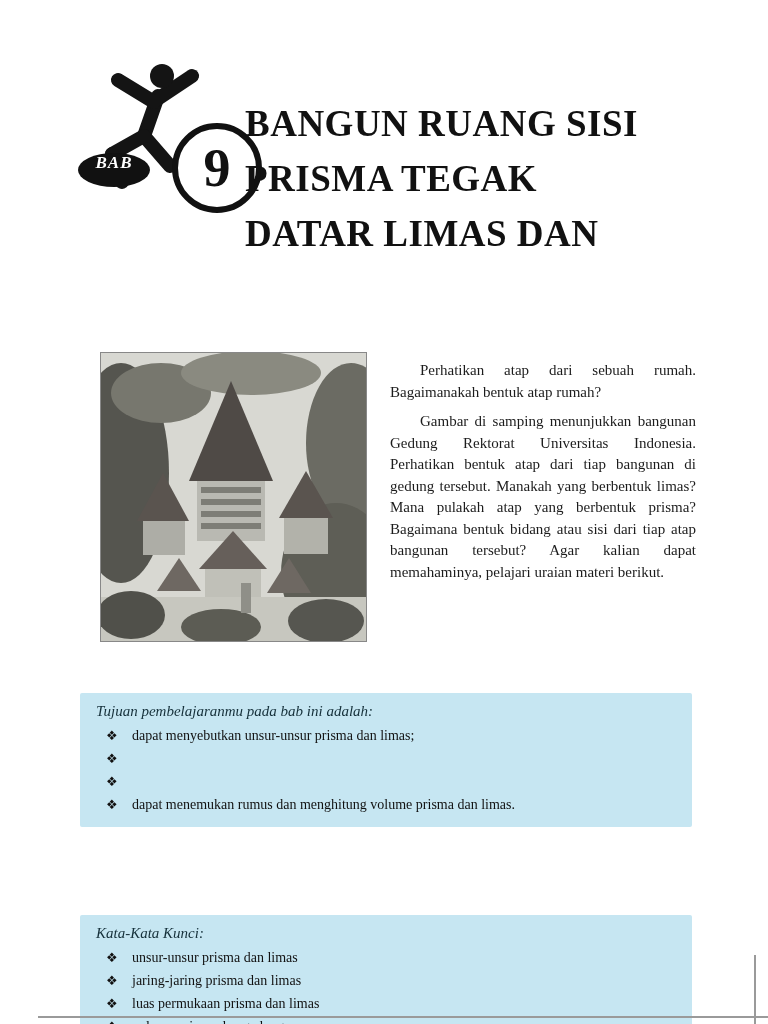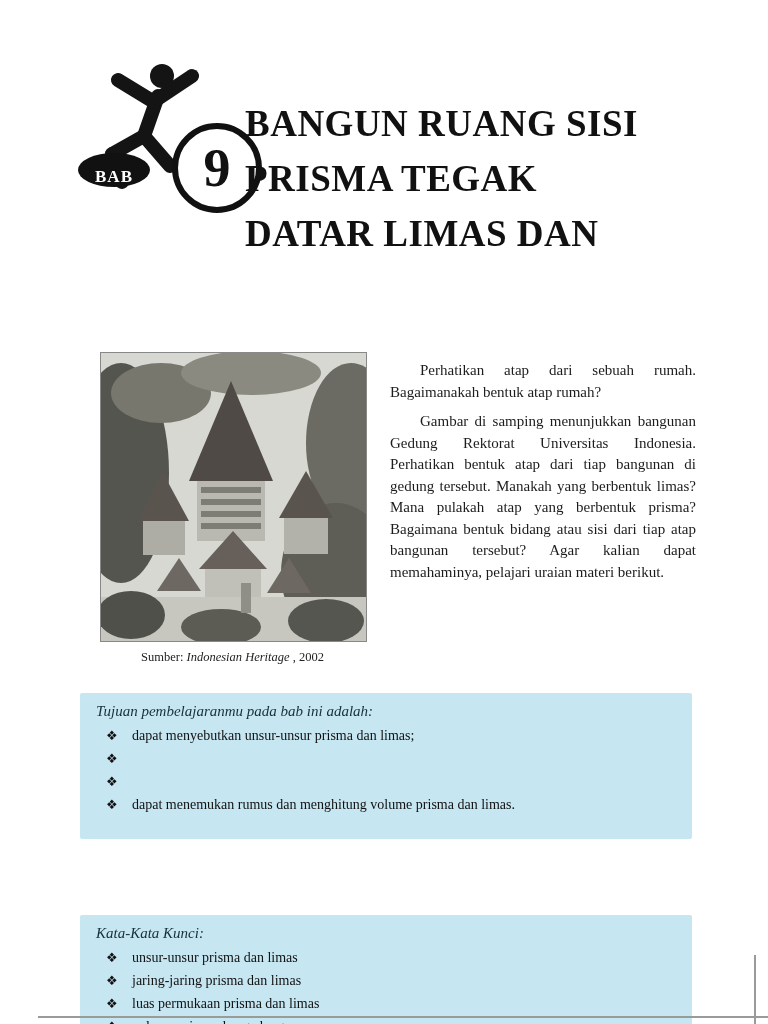--- a/index.html
+++ b/index.html
@@ -6,22 +6,22 @@
   body{
     width:768px;height:1024px;position:relative;background:#ffffff;
     font-family:"Liberation Serif", serif;color:#1a1a1a;overflow:hidden;
   }
 
   
   .badge{position:absolute;left:70px;top:58px;width:185px;height:155px;}
   .badge svg{position:absolute;left:0;top:0;}
   .bab-oval{
     position:absolute;left:8px;top:95px;width:72px;height:34px;background:#111;
-    border-radius:50%;display:flex;align-items:flex-end;justify-content:center;
-    color:#fff;font-weight:bold;font-size:17px;letter-spacing:1px;
+    border-radius:50%;display:flex;align-items:flex-start;justify-content:center;
+    color:#fff;font-weight:bold;font-size:17px;letter-spacing:1px;font-style:italic;
   }
   .num-circle{
     position:absolute;left:102px;top:65px;width:78px;height:78px;background:#fff;
     border:6px solid #111;border-radius:50%;display:flex;align-items:center;justify-content:center;
     font-size:54px;font-weight:bold;color:#111;
   }
 
   
   .chapter-title{
     position:absolute;left:245px;top:96px;width:480px;
@@ -36,21 +36,21 @@
 
   .intro-text{
     position:absolute;left:390px;top:352px;width:306px;
     font-size:15px;line-height:21.5px;text-align:justify;color:#1c1c1c;
   }
   .intro-text p{margin:8px 0 6px 0;text-indent:30px;}
 
   
   .blue-box{
     position:absolute;left:80px;width:612px;background:#c6e6f2;
-    padding:10px 16px 20px 16px;box-sizing:border-box;border-radius:2px;
+    padding:10px 16px 8px 16px;box-sizing:border-box;border-radius:2px;
   }
   .box-objectives{top:693px;min-height:118px;}
   .box-keywords{top:878px;min-height:122px;margin-top:37px;}
   .box-heading{font-style:italic;font-size:15px;color:#15303a;margin-bottom:7px;}
   .box-item{display:flex;align-items:flex-start;margin:0 0 6px 10px;font-size:14px;line-height:17px;color:#111;}
   .box-item .bullet{width:26px;flex:0 0 26px;font-size:13px;color:#111;}
 
   
   .edge-v{position:absolute;right:12px;top:955px;width:2px;height:69px;background:#9a9a9a;}
   .edge-h{position:absolute;left:38px;top:1016px;width:730px;height:2px;background:#9a9a9a;}
@@ -109,23 +109,20 @@
     <rect x="104" y="216" width="56" height="28" fill="#c0c0b8"></rect>
     <polygon points="78,205 56,238 100,238" fill="#6e6862"></polygon>
     <polygon points="188,205 166,240 210,240" fill="#6e6862"></polygon>
 
     <rect x="0" y="244" width="265" height="44" fill="#c7c7bf"></rect>
     <ellipse cx="30" cy="262" rx="34" ry="24" fill="#50504a"></ellipse>
     <ellipse cx="120" cy="274" rx="40" ry="18" fill="#5c5c54"></ellipse>
     <ellipse cx="225" cy="268" rx="38" ry="22" fill="#565650"></ellipse>
     <rect x="140" y="230" width="10" height="30" fill="#8f8f88"></rect>
   </svg>
-  <div class="photo-caption">
-    <span>Sumber: </span><span class="src">Indonesian Heritage</span><span> , 2002</span>
-  </div>
 </div>
 
 <div class="intro-text">
   <p>Perhatikan atap dari sebuah rumah. Bagaimanakah bentuk atap rumah?</p>
   <p>Gambar di samping menunjukkan bangunan Gedung Rektorat Universitas Indonesia. Perhatikan bentuk atap dari tiap bangunan di gedung tersebut. Manakah yang berbentuk limas? Mana pulakah atap yang berbentuk prisma? Bagaimana bentuk bidang atau sisi dari tiap atap bangunan tersebut? Agar kalian dapat memahaminya, pelajari uraian materi berikut.</p>
 </div>
 
 <div class="blue-box box-objectives">
   <div class="box-heading">Tujuan pembelajaranmu pada bab ini adalah:</div>
   <div class="box-item">

